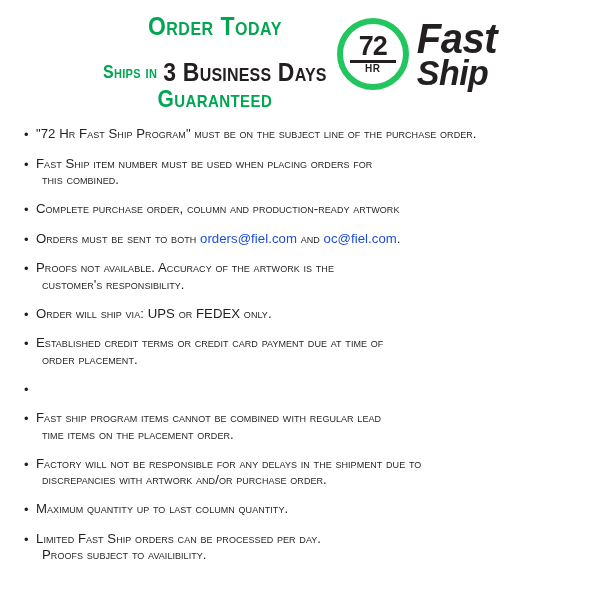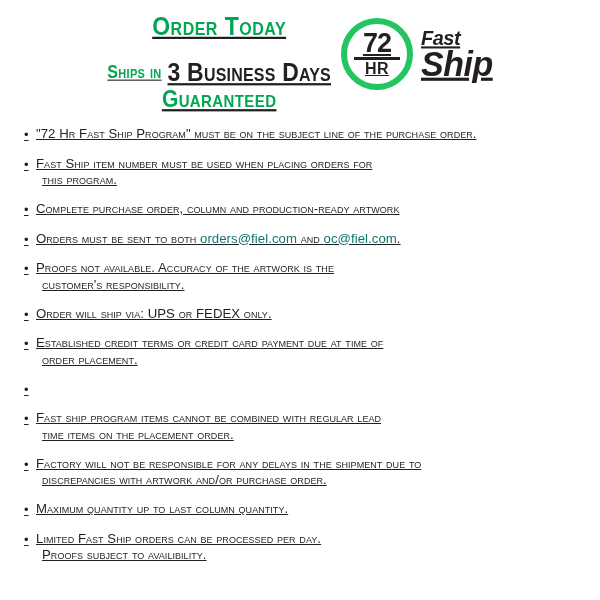--- a/index.html
+++ b/index.html
@@ -12,21 +12,20 @@
     background: #ffffff;
     font-family: "Liberation Sans", sans-serif;
     color: #231f20;
     overflow: hidden;
   }
   .page {
     position: relative;
     width: 600px;
     height: 492px;
     box-sizing: border-box;
-    text-decoration: underline;
   }
 
   
   .header {
     position: relative;
     height: 108px;
     padding: 10px 0 0 0;
   }
   .header-inner {
     display: flex;
@@ -110,34 +109,34 @@
     color: #231f20;
     letter-spacing: -1px;
   }
   .badge .rule {
     width: 46px;
     height: 3px;
     background: #231f20;
     margin: 2px 0 1px 0;
   }
   .badge .hr {
-    font-size: 16px;
+    font-size: 10px;
     font-weight: bold;
     line-height: 1;
     color: #231f20;
     letter-spacing: 0.5px;
   }
   .fastship {
     display: flex;
     flex-direction: column;
     line-height: 0.92;
     font-style: italic;
   }
   .fastship .fast {
-    font-size: 20px;
+    font-size: 40px;
     font-weight: bold;
     color: #231f20;
     letter-spacing: -0.5px;
     transform: scaleY(1.05);
   }
   .fastship .ship {
     font-size: 34px;
     font-weight: bold;
     color: #231f20;
     letter-spacing: -0.5px;
@@ -167,21 +166,21 @@
     font-variant: small-caps;
     letter-spacing: 0.05px;
     color: #231f20;
     white-space: pre-line;
   }
   .text .ln2 {
     display: block;
     padding-left: 6px;
   }
   .email {
-    color: #0f766e;
+    color: #1d4ed8;
     font-variant: normal;
     text-transform: none;
   }
 </style>
 </head>
 <body>
 
 <div class="page">
 
   <div class="header">
@@ -213,21 +212,21 @@
 
   <div class="list">
 
     <div class="item">
       <span class="bullet">•</span>
       <span class="text">"72 Hr Fast Ship Program" must be on the subject line of the purchase order.</span>
     </div>
 
     <div class="item">
       <span class="bullet">•</span>
-      <span class="text"><span>Fast Ship item number must be used when placing orders for</span><span class="ln2">this program.</span></span>
+      <span class="text"><span>Fast Ship item number must be used when placing orders for</span><span class="ln2">this combined.</span></span>
     </div>
 
     <div class="item">
       <span class="bullet">•</span>
       <span class="text"><span>Complete purchase order, column and production-ready artwork</span></span>
     </div>
 
     <div class="item">
       <span class="bullet">•</span>
       <span class="text"><span>Orders must be sent to both </span><span class="email">orders@fiel.com</span><span> and </span><span class="email">oc@fiel.com</span><span>.</span></span>

